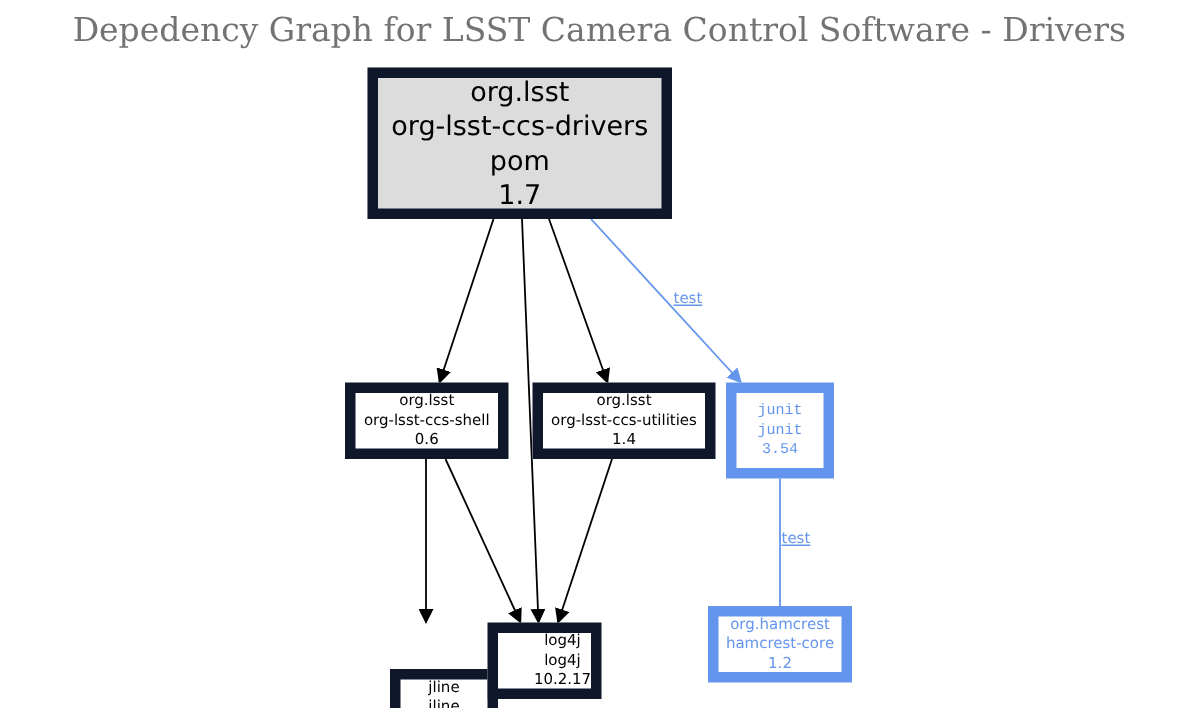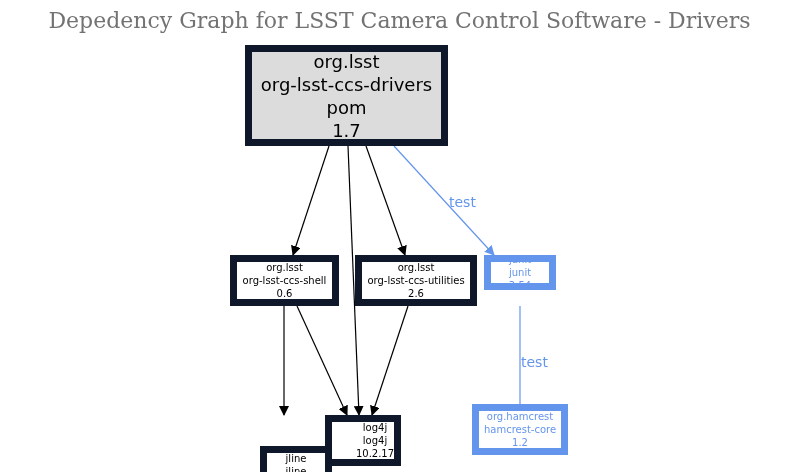--- a/index.html
+++ b/index.html
@@ -11,21 +11,21 @@
     svg { position: absolute; left: 0; top: 0; }
     .node {
       position: absolute; box-sizing: border-box; display: flex; flex-direction: column;
       align-items: center; justify-content: center; text-align: center;
       font-family: "DejaVu Sans", sans-serif; font-size: 10px; line-height: 13px;
       background: #fff; border: 7px solid #0f172a; color: #000;
     }
     .node.root { font-size: 18px; line-height: 23px; background: #dcdcdc; }
     .node.test { border-color: #6495ed; color: #6495ed; }
     .edge-label {
-      position: absolute; font-family: "DejaVu Sans", sans-serif; font-size: 14px; color: #6495ed;
+      position: absolute; font-family: "DejaVu Sans", sans-serif; font-size: 10px; color: #6495ed; text-decoration: underline;
     }
   </style>
 </head>
 <body>
 
 <div class="title">Depedency Graph for LSST Camera Control Software - Drivers</div>
 
 <svg width="799" height="472">
   <defs>
     <marker id="ah-black" markerWidth="10" markerHeight="10" refX="9" refY="5" orient="auto" markerUnits="userSpaceOnUse">
@@ -57,24 +57,24 @@
 
 <div class="node" style="left:230px; top:255px; width:109px; height:51px;">
   <div>org.lsst</div>
   <div>org-lsst-ccs-shell</div>
   <div>0.6</div>
 </div>
 
 <div class="node" style="left:355px; top:255px; width:122px; height:51px;">
   <div>org.lsst</div>
   <div>org-lsst-ccs-utilities</div>
-  <div>2.6</div>
+  <div>1.4</div>
 </div>
 
-<div class="node test" style="left:484px; top:255px; width:72px; height:35px;">
+<div class="node test" style="left:484px; top:255px; width:72px; height:64px;font-family:Liberation Mono, monospace;">
   <div>junit</div>
   <div>junit</div>
   <div>3.54</div>
 </div>
 
 <div class="node" style="left:260px; top:415px; width:72px; height:51px;margin-top:31px;">
   <div>jline</div>
   <div>jline</div>
   <div>5.0</div>
 </div>

